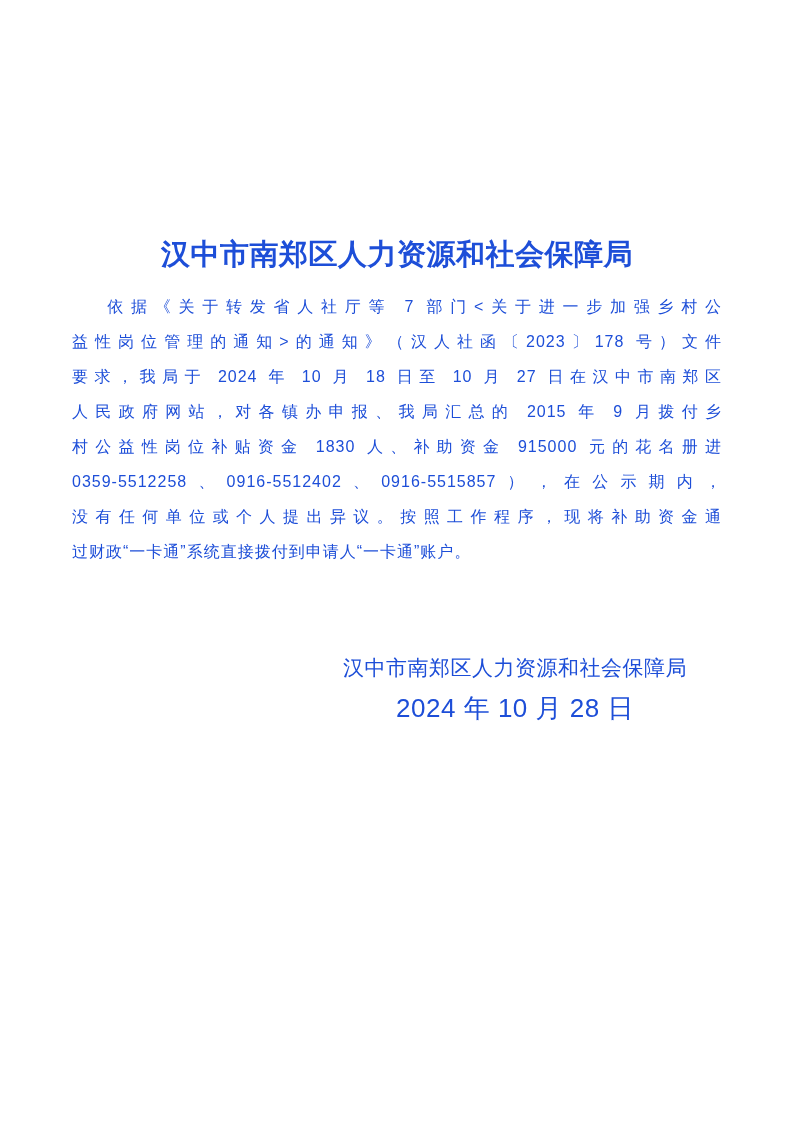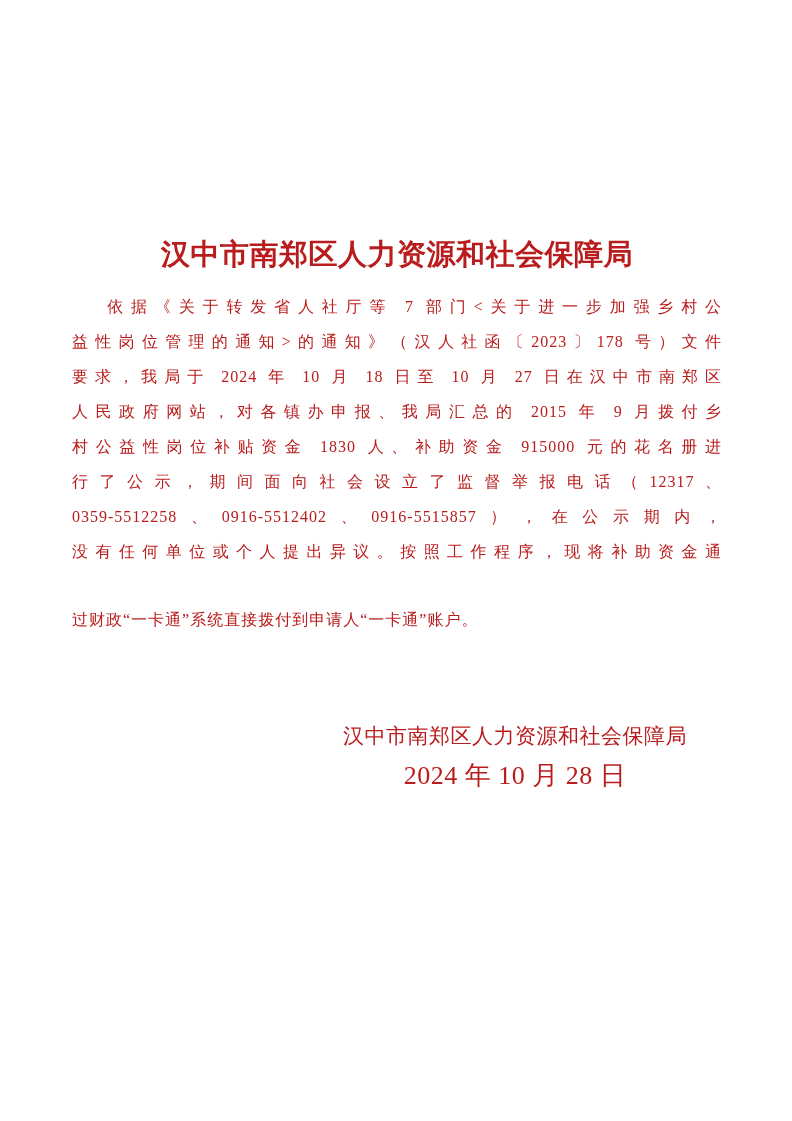--- a/index.html
+++ b/index.html
@@ -6,22 +6,22 @@
     margin: 0;
     padding: 0;
     background: #ffffff;
   }
   .page {
     position: relative;
     width: 792px;
     height: 1121px;
     margin: 0;
     background: #ffffff;
-    color: #b91c1c;
-    font-family: Liberation Serif, serif;
+    color: #1d4ed8;
+    font-family: Liberation Sans, sans-serif;
     box-sizing: border-box;
     padding: 235px 70px 0 72px;
     overflow: hidden;
   }
   .title {
     text-align: center;
     font-weight: bold;
     font-size: 29px;
     line-height: 39px;
     letter-spacing: 0.5px;
@@ -35,21 +35,20 @@
     letter-spacing: 1px;
     text-align: justify;
     text-align-last: justify;
     white-space: normal;
   }
   .line.first {
     text-indent: 2.2em;
   }
   .line.last {
     text-align-last: left;
-    margin-top: 33px;
   }
   .sig-wrap {
     margin-top: 79px;
     text-align: right;
     padding-right: 35px;
   }
   .sig-inner {
     display: inline-block;
     text-align: center;
   }
@@ -72,21 +71,20 @@
   <div class="title">
     <div>汉中市南郑区人力资源和社会保障局</div>
   </div>
 
   <div class="body-text">
       <div class="line first">依据《关于转发省人社厅等 7 部门&lt;关于进一步加强乡村公</div>
       <div class="line">益性岗位管理的通知&gt;的通知》（汉人社函〔2023〕178 号）文件</div>
       <div class="line">要求，我局于 2024 年 10 月 18 日至 10 月 27 日在汉中市南郑区</div>
       <div class="line">人民政府网站，对各镇办申报、我局汇总的 2015 年 9 月拨付乡</div>
       <div class="line">村公益性岗位补贴资金 1830 人、补助资金 915000 元的花名册进</div>
-      <div class="line">行了公示，期间面向社会设立了监督举报电话（12317、</div>
       <div class="line">0359-5512258、0916-5512402、0916-5515857），在公示期内，</div>
       <div class="line">没有任何单位或个人提出异议。按照工作程序，现将补助资金通</div>
       <div class="line last">过财政“一卡通”系统直接拨付到申请人“一卡通”账户。</div>
     </div>
 
   <div class="sig-wrap">
     <div class="sig-inner">
       <div class="sig-org">汉中市南郑区人力资源和社会保障局</div>
       <div class="sig-date">2024 年 10 月 28 日</div>
     </div>

